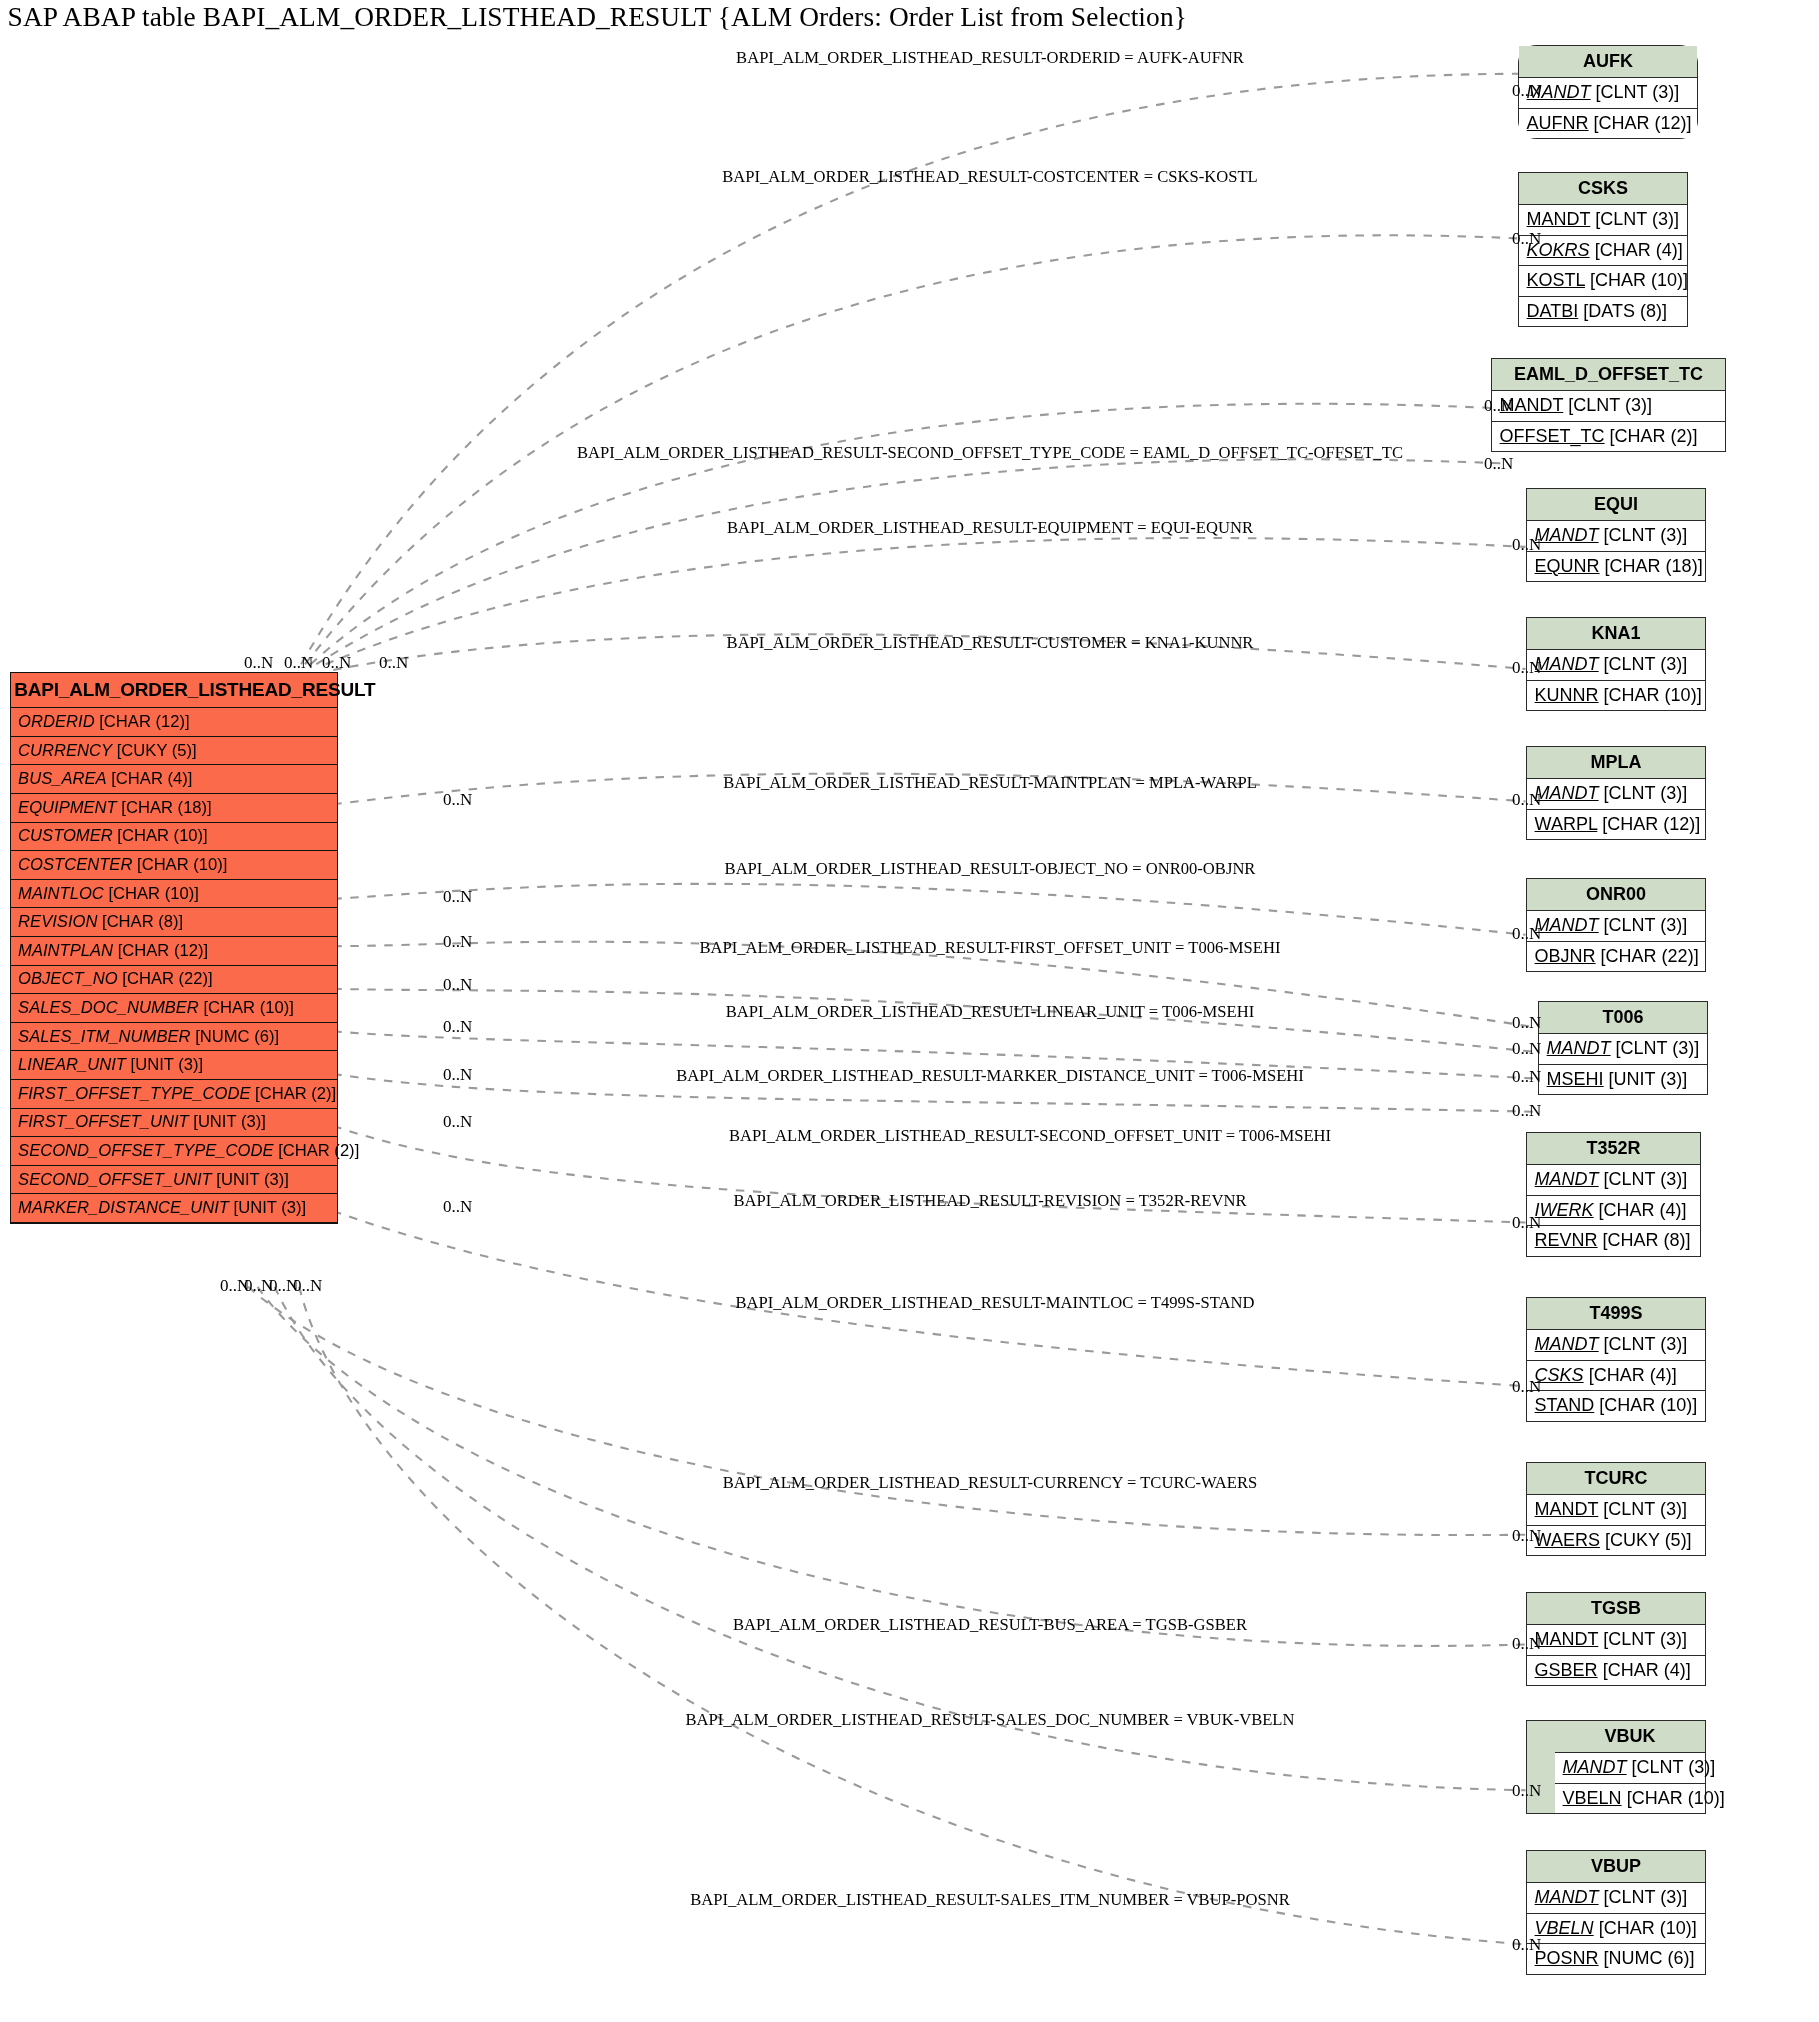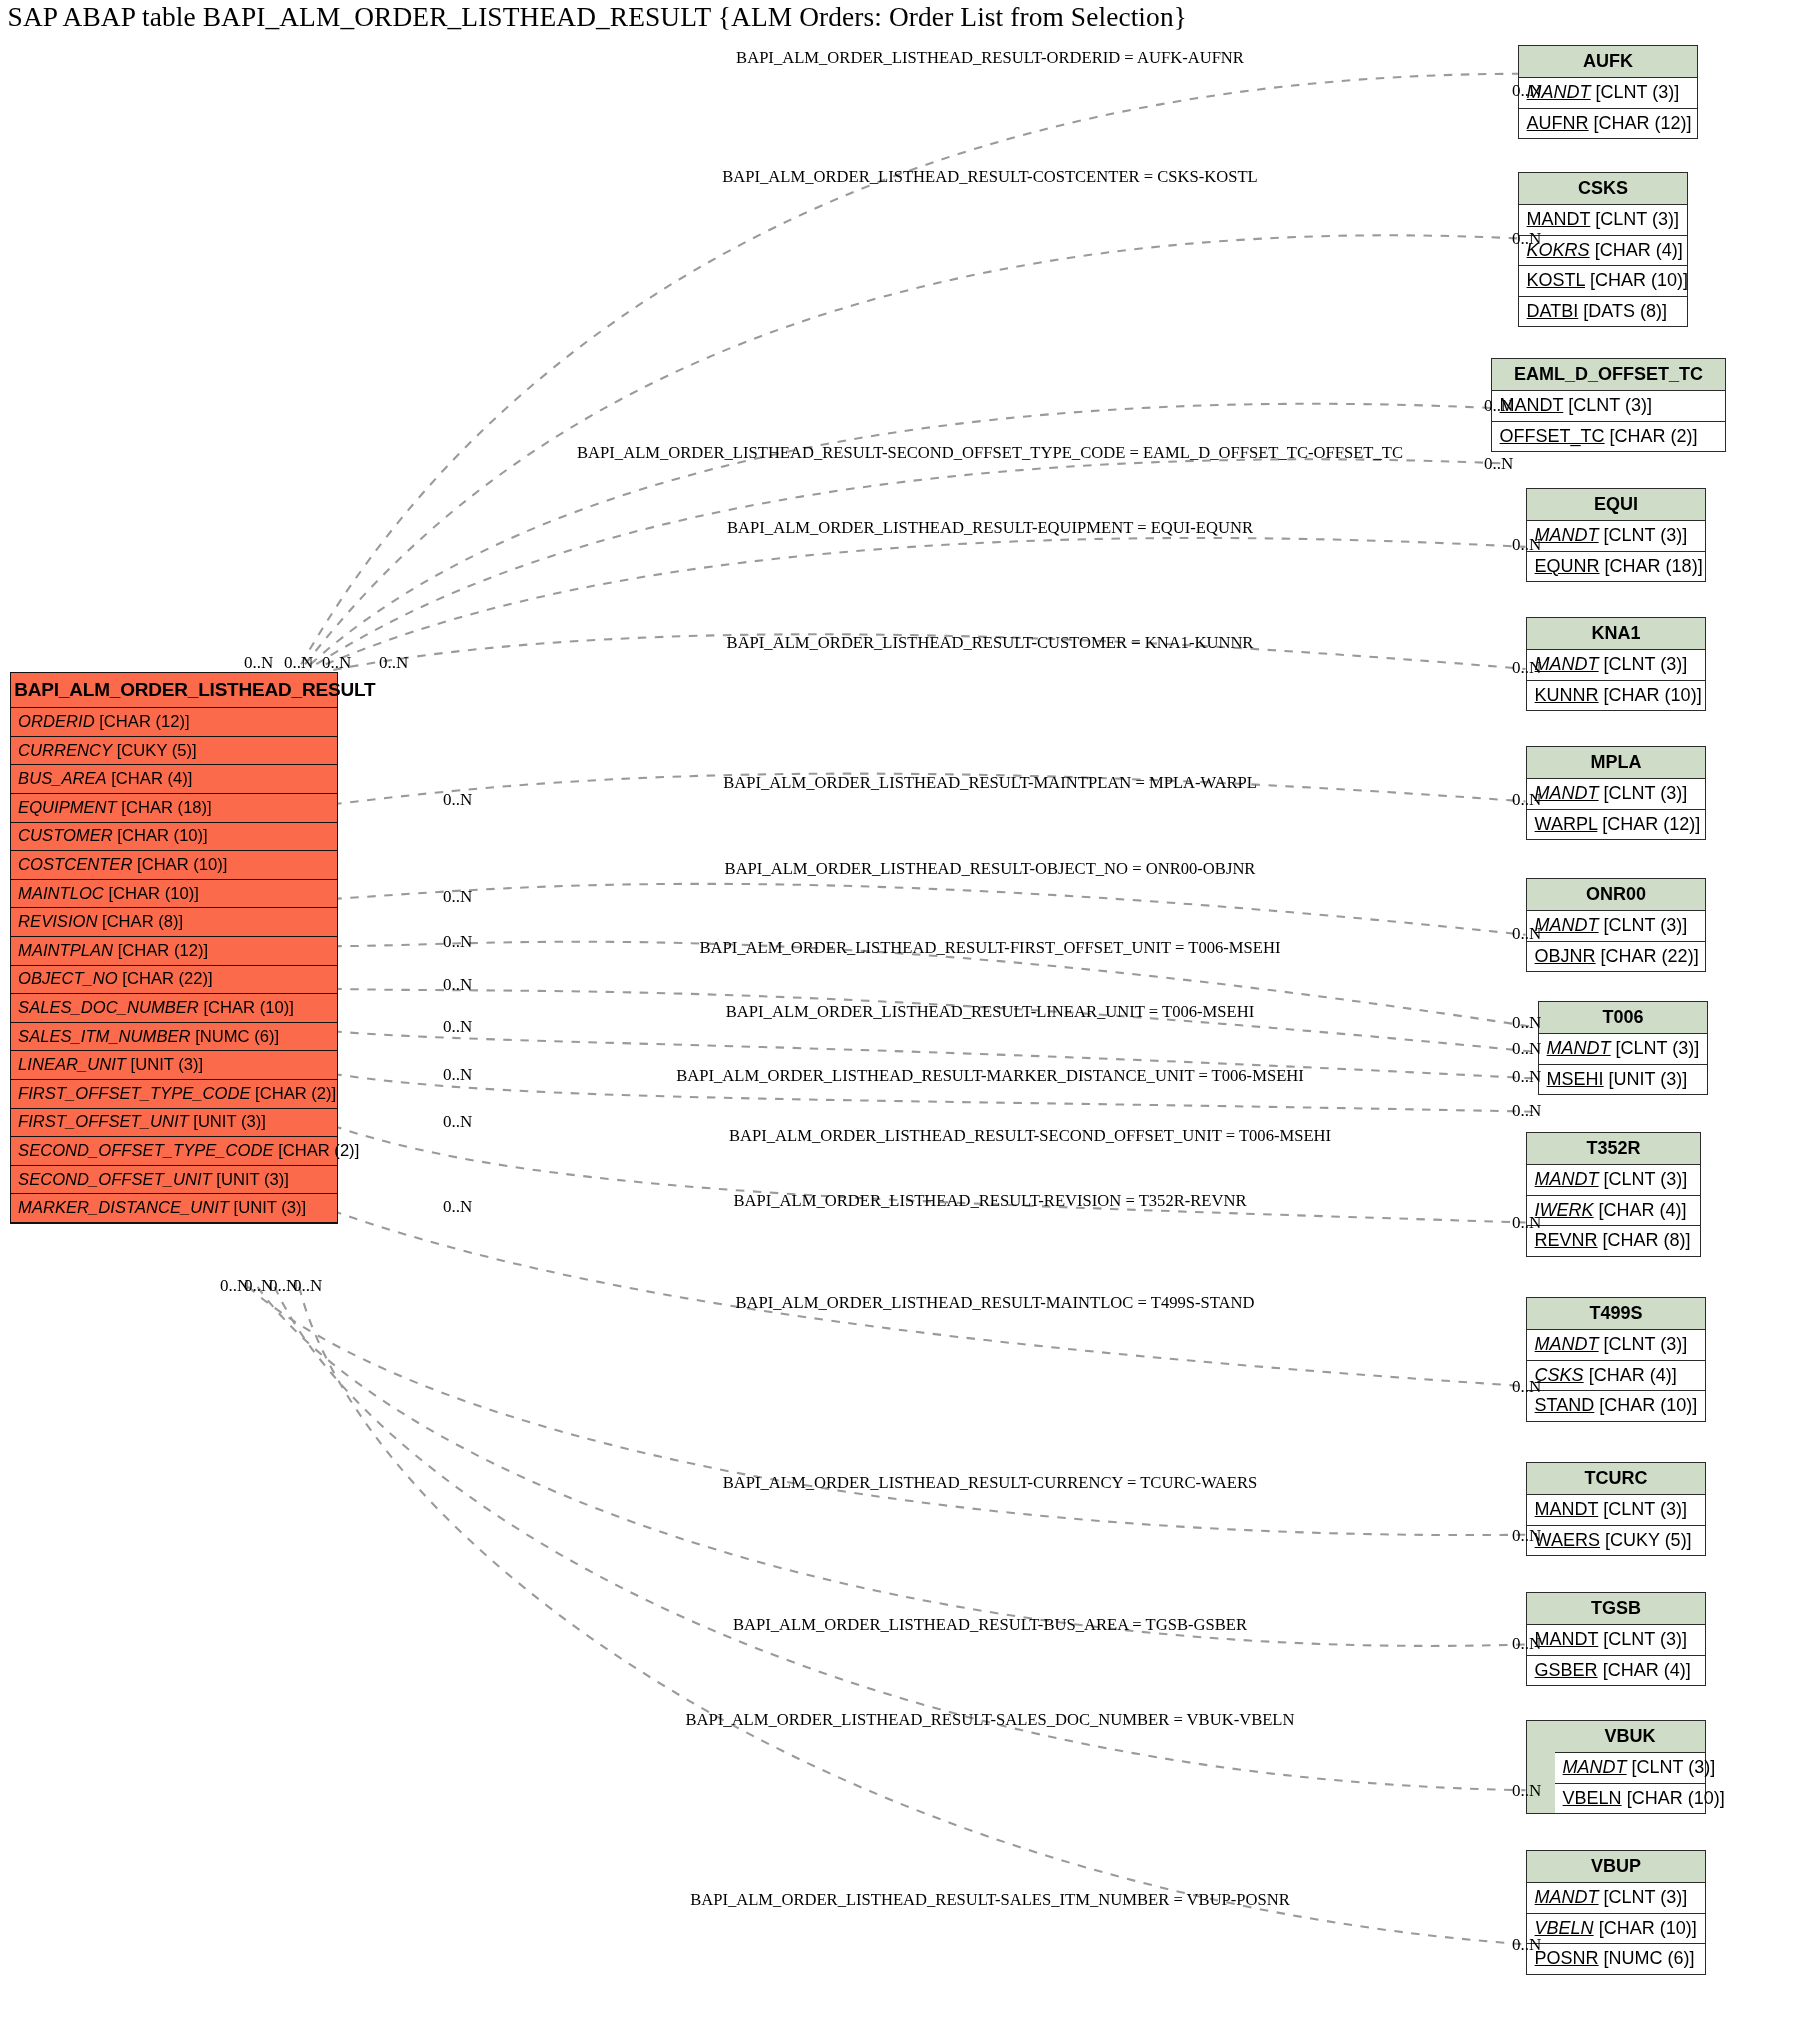--- a/index.html
+++ b/index.html
@@ -169,21 +169,21 @@
       <div class="ent-row"><span>SALES_DOC_NUMBER</span><span class="ty"> [CHAR (10)]</span></div>
       <div class="ent-row"><span>SALES_ITM_NUMBER</span><span class="ty"> [NUMC (6)]</span></div>
       <div class="ent-row"><span>LINEAR_UNIT</span><span class="ty"> [UNIT (3)]</span></div>
       <div class="ent-row"><span>FIRST_OFFSET_TYPE_CODE</span><span class="ty"> [CHAR (2)]</span></div>
       <div class="ent-row"><span>FIRST_OFFSET_UNIT</span><span class="ty"> [UNIT (3)]</span></div>
       <div class="ent-row"><span>SECOND_OFFSET_TYPE_CODE</span><span class="ty"> [CHAR (2)]</span></div>
       <div class="ent-row"><span>SECOND_OFFSET_UNIT</span><span class="ty"> [UNIT (3)]</span></div>
       <div class="ent-row"><span>MARKER_DISTANCE_UNIT</span><span class="ty"> [UNIT (3)]</span></div>
     </div>
 
-  <div class="entity" style="left:1518px; top:45px; width:180px;">
+  <div class="entity" style="left:1518px; top:45px; width:180px;border-radius:18px;">
       <div class="ent-head">AUFK</div>
       <div class="ent-row"><span class="fld key-italic">MANDT</span><span> [CLNT (3)]</span></div>
       <div class="ent-row"><span class="fld">AUFNR</span><span> [CHAR (12)]</span></div>
     </div>
   <div class="entity" style="left:1518px; top:172px; width:170px;">
       <div class="ent-head">CSKS</div>
       <div class="ent-row"><span class="fld">MANDT</span><span> [CLNT (3)]</span></div>
       <div class="ent-row"><span class="fld key-italic">KOKRS</span><span> [CHAR (4)]</span></div>
       <div class="ent-row"><span class="fld">KOSTL</span><span> [CHAR (10)]</span></div>
       <div class="ent-row"><span class="fld">DATBI</span><span> [DATS (8)]</span></div>

